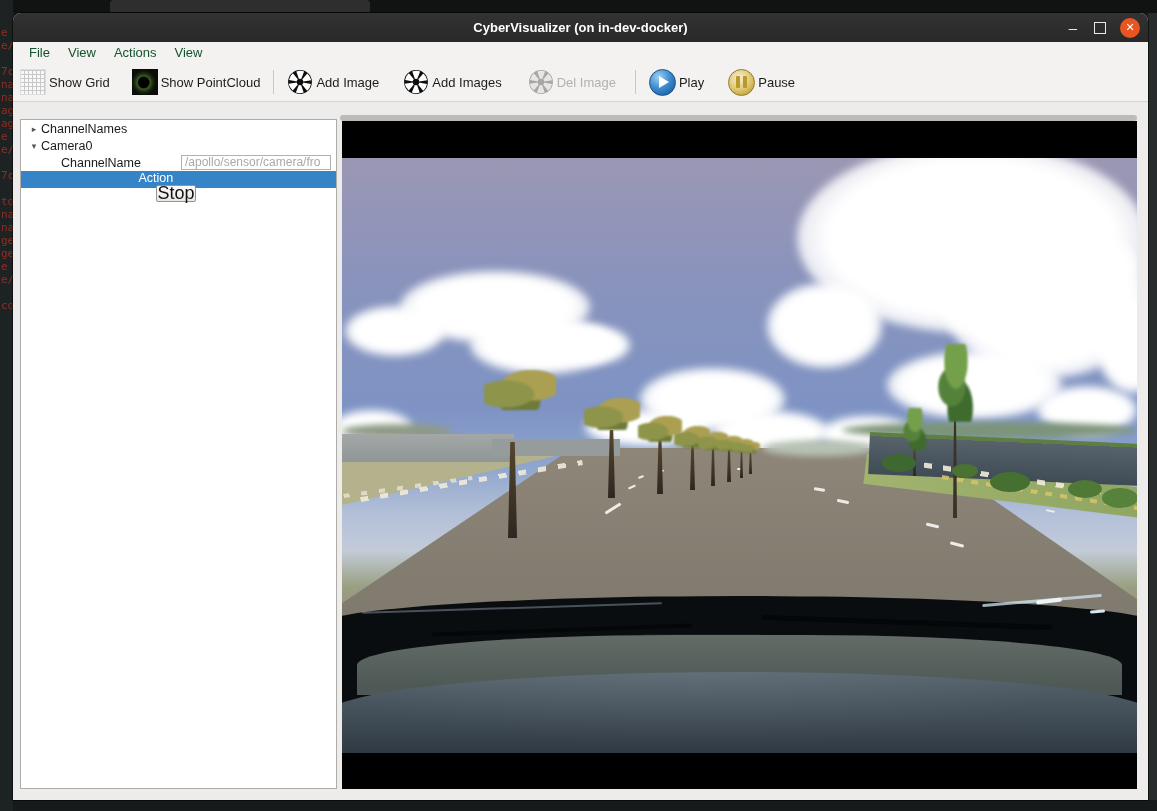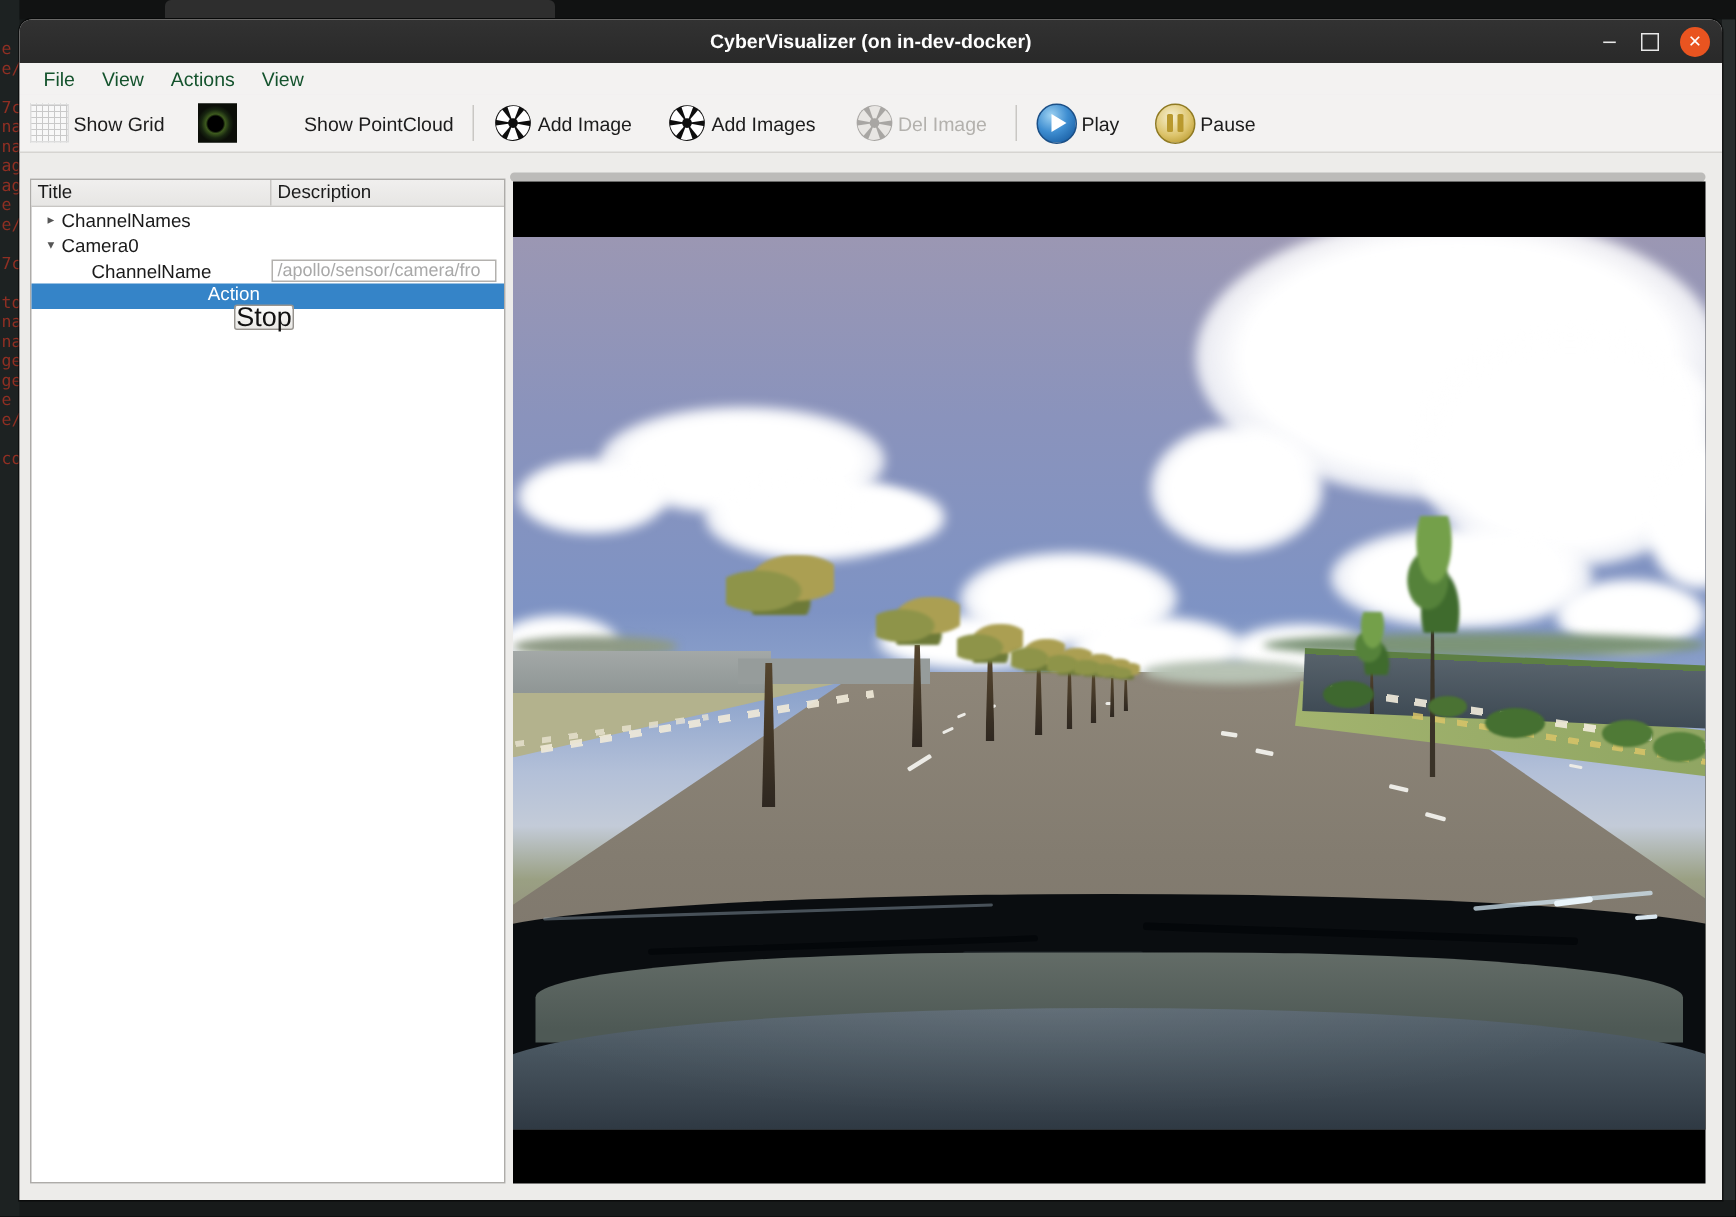--- a/index.html
+++ b/index.html
@@ -146,21 +146,21 @@
       <span class="mitem">View</span>
       <span class="mitem">Actions</span>
       <span class="mitem">View</span>
     </div>
 
     <div id="toolbar">
       <div class="tbtn">
         <span class="ticon icon-grid"></span>
         <span>Show Grid</span>
       </div>
-      <div class="tbtn" style="margin-left:14px;gap:42px;">
+      <div class="tbtn" style="margin-left:14px;">
         <span class="ticon icon-pc"></span>
         <span>Show PointCloud</span>
       </div>
       <div class="sep"></div>
       <div class="tbtn">
         <svg class="ticon" viewBox="0 0 24 24">
           <circle cx="12" cy="12" r="11" fill="#0e0e0e"></circle>
           <g fill="#ffffff">
             <path d="M12 12 L8.6 2.3 A10.4 10.4 0 0 1 15.8 2.2 Z"></path>
             <path d="M12 12 L8.6 2.3 A10.4 10.4 0 0 1 15.8 2.2 Z" transform="rotate(60 12 12)"></path>
@@ -210,24 +210,20 @@
       </div>
       <div class="tbtn" style="margin-left:16px;">
         <span class="ticon icon-pause"></span>
         <span>Pause</span>
       </div>
     </div>
 
     <div id="content">
 
       <div id="tree-panel">
-        <div id="tree-header">
-          <div class="th th1">Title</div>
-          <div class="th th2">Description</div>
-        </div>
         <div class="trow">
           <div class="tcell-title">
             <span class="expander">▸</span>
             <span>ChannelNames</span>
           </div>
           <div class="tcell-desc"></div>
         </div>
         <div class="trow">
           <div class="tcell-title">
             <span class="expander">▾</span>

